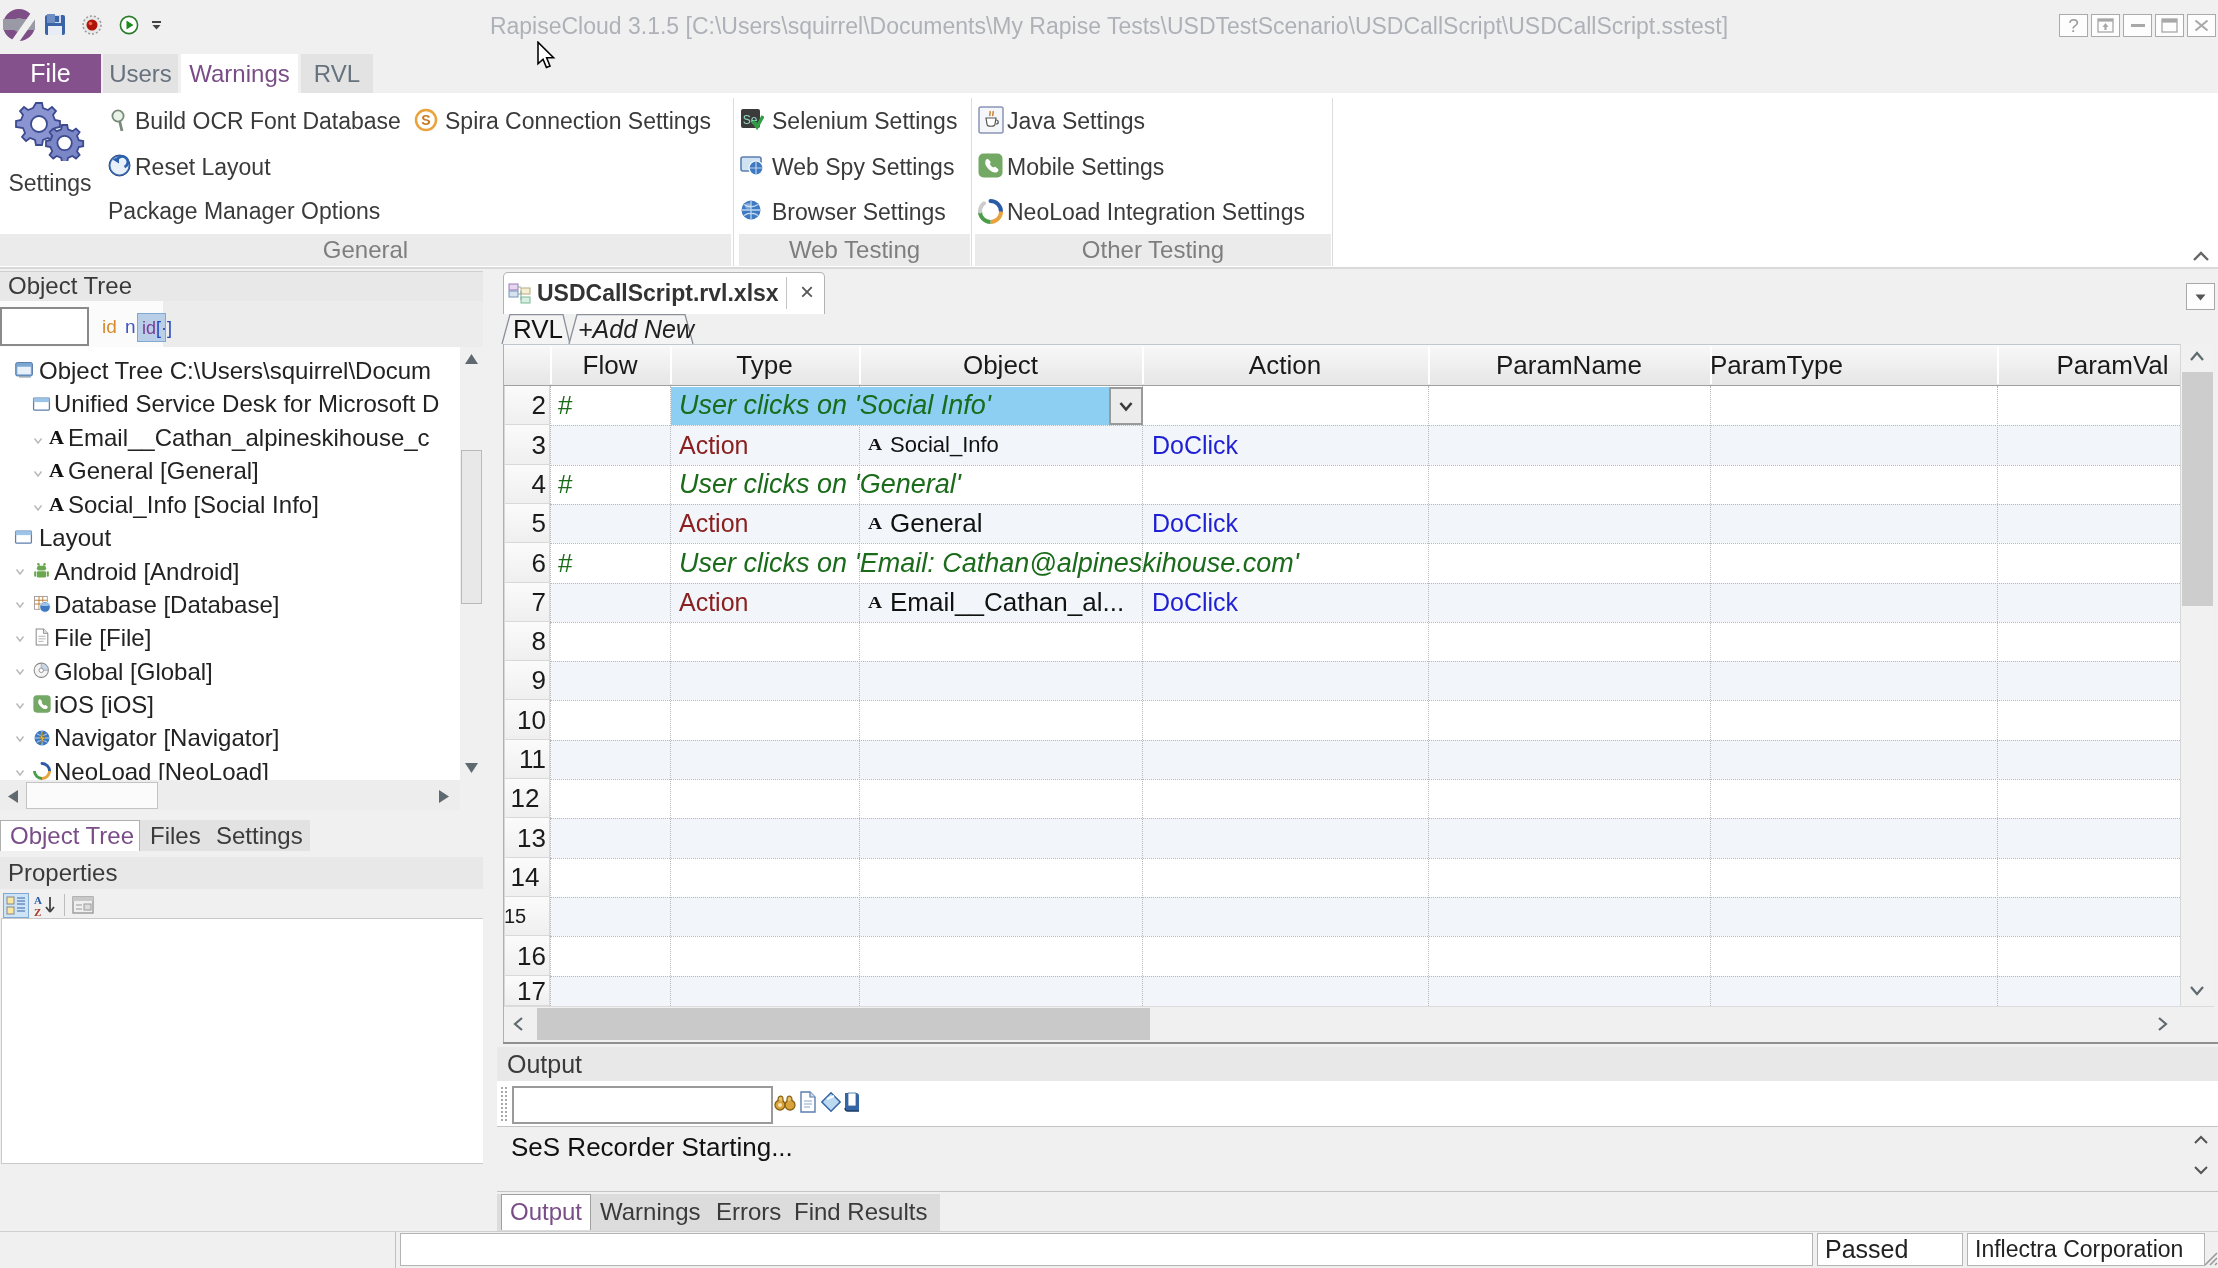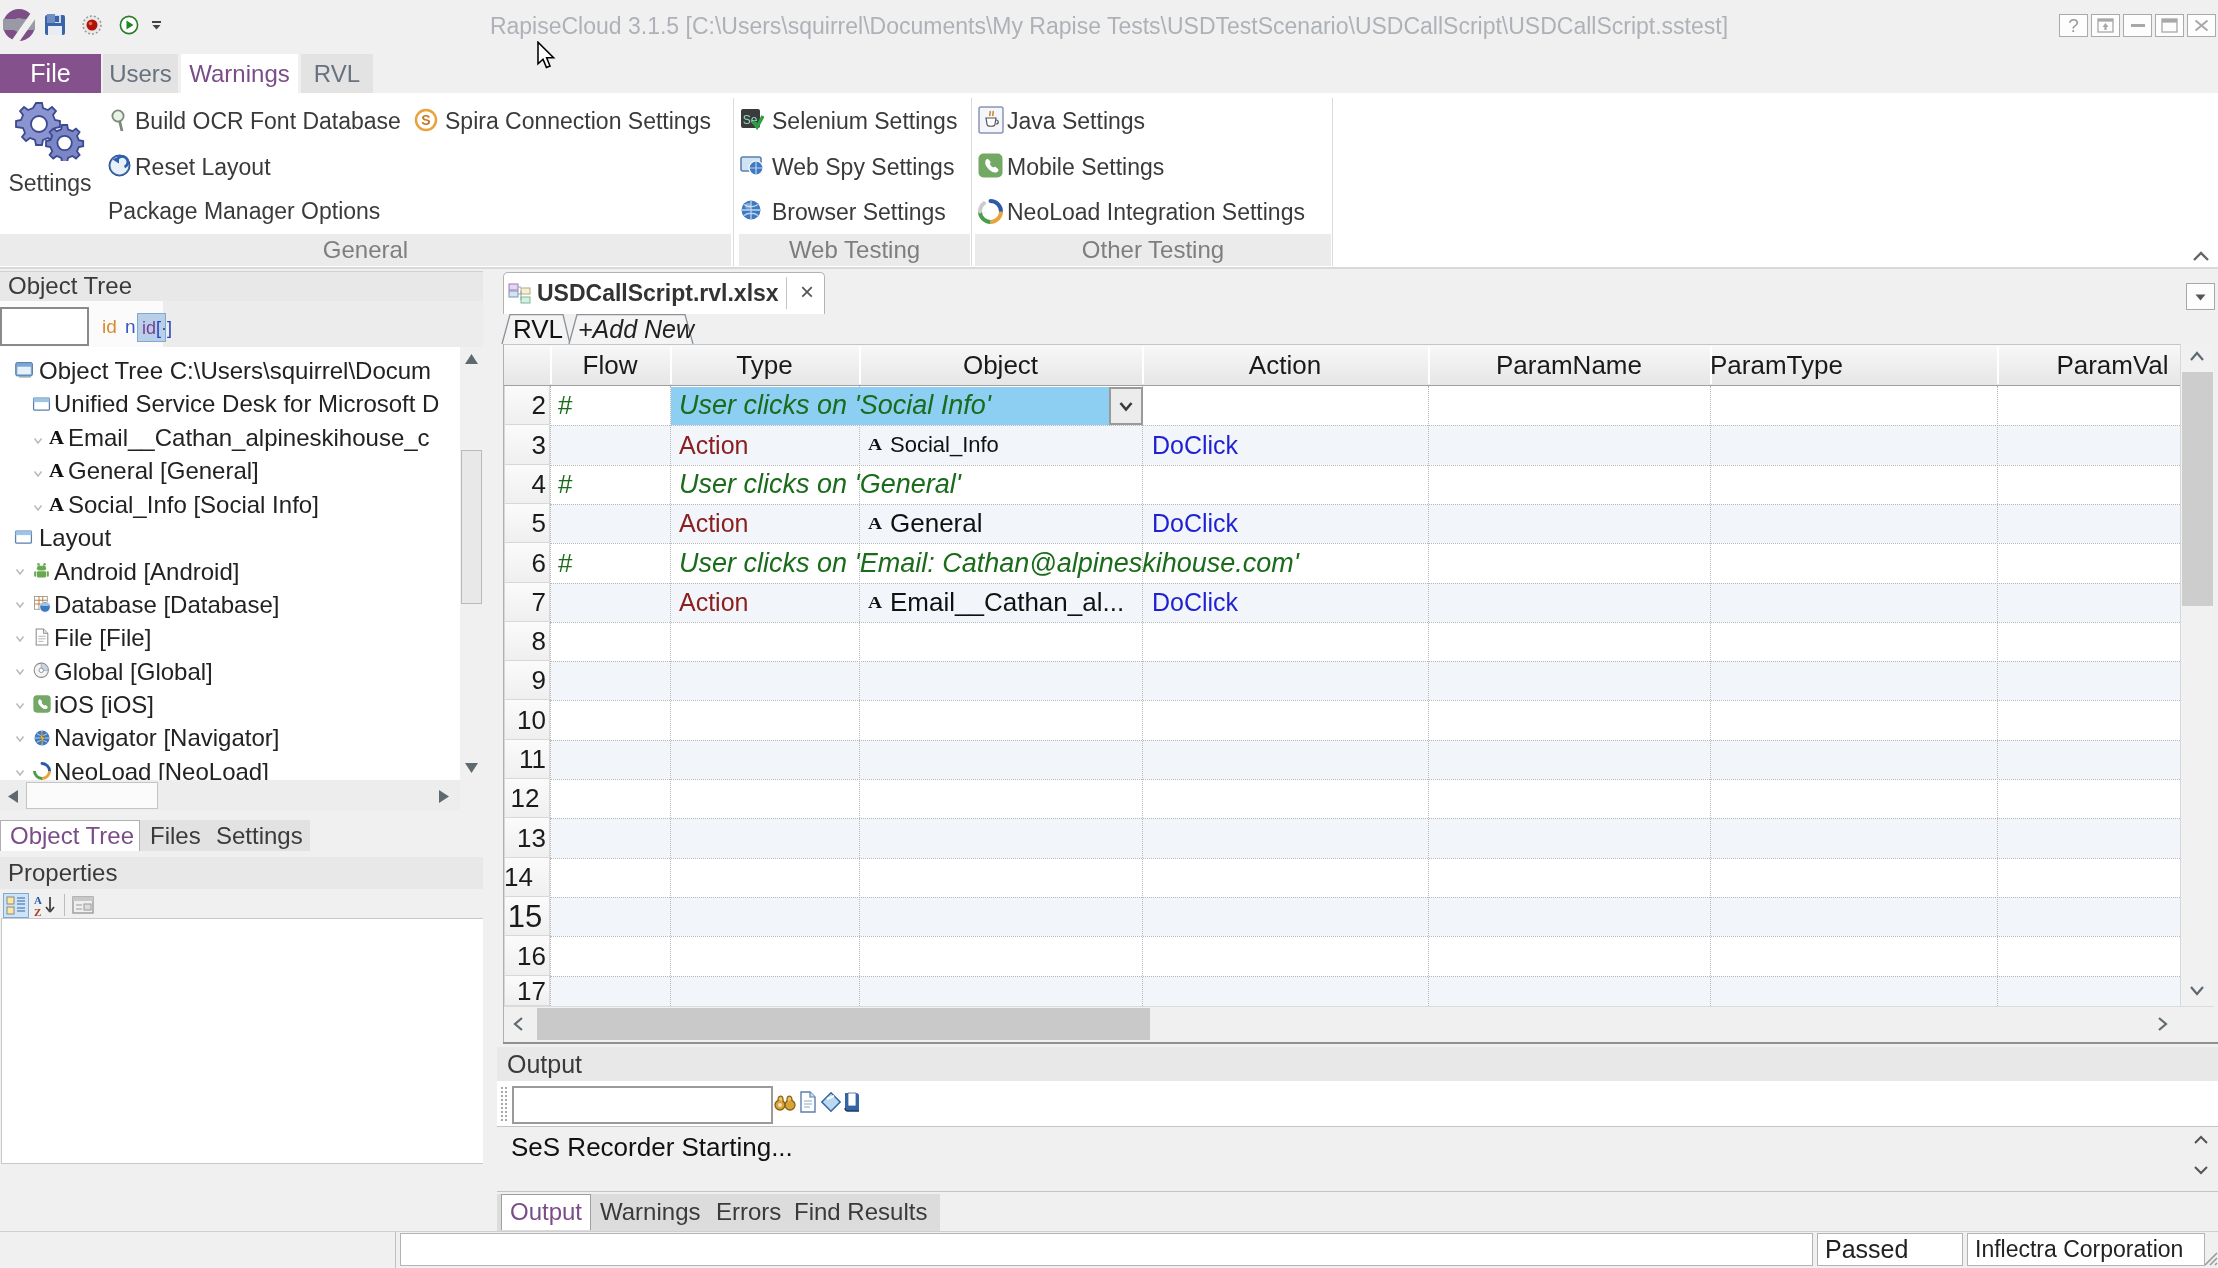--- a/index.html
+++ b/index.html
@@ -383,23 +383,23 @@
 <div class="t" style="left:504px;top:661px;width:42px;height:39px;line-height:39px;text-align:right;font-size:26px;color:#1a1a1a">9</div>
 <div class="a" style="left:504px;top:700px;width:46px;height:40px;background:linear-gradient(#fbfbfb,#efefef);border:1px solid #d8d8d8;border-top:none"></div>
 <div class="t" style="left:504px;top:700px;width:42px;height:40px;line-height:40px;text-align:right;font-size:26px;color:#1a1a1a">10</div>
 <div class="a" style="left:504px;top:740px;width:46px;height:39px;background:linear-gradient(#fbfbfb,#efefef);border:1px solid #d8d8d8;border-top:none"></div>
 <div class="t" style="left:504px;top:740px;width:42px;height:39px;line-height:39px;text-align:right;font-size:26px;color:#1a1a1a">11</div>
 <div class="a" style="left:504px;top:779px;width:46px;height:39px;background:linear-gradient(#fbfbfb,#efefef);border:1px solid #d8d8d8;border-top:none"></div>
 <div class="t" style="left:504px;top:779px;width:42px;height:39px;line-height:39px;text-align:center;font-size:26px;color:#1a1a1a">12</div>
 <div class="a" style="left:504px;top:818px;width:46px;height:40px;background:linear-gradient(#fbfbfb,#efefef);border:1px solid #d8d8d8;border-top:none"></div>
 <div class="t" style="left:504px;top:818px;width:42px;height:40px;line-height:40px;text-align:right;font-size:26px;color:#1a1a1a">13</div>
 <div class="a" style="left:504px;top:858px;width:46px;height:39px;background:linear-gradient(#fbfbfb,#efefef);border:1px solid #d8d8d8;border-top:none"></div>
-<div class="t" style="left:504px;top:858px;width:42px;height:39px;line-height:39px;text-align:left;font-size:26px;color:#1a1a1a">14</div>
+<div class="t" style="left:504px;top:858px;width:42px;height:39px;line-height:39px;text-align:center;font-size:26px;color:#1a1a1a">14</div>
 <div class="a" style="left:504px;top:897px;width:46px;height:39px;background:linear-gradient(#fbfbfb,#efefef);border:1px solid #d8d8d8;border-top:none"></div>
-<div class="t" style="left:504px;top:897px;width:42px;height:39px;line-height:39px;text-align:center;font-size:31px;color:#1a1a1a">15</div>
+<div class="t" style="left:504px;top:897px;width:42px;height:39px;line-height:39px;text-align:left;font-size:20px;color:#1a1a1a">15</div>
 <div class="a" style="left:504px;top:936px;width:46px;height:40px;background:linear-gradient(#fbfbfb,#efefef);border:1px solid #d8d8d8;border-top:none"></div>
 <div class="t" style="left:504px;top:936px;width:42px;height:40px;line-height:40px;text-align:right;font-size:26px;color:#1a1a1a">16</div>
 <div class="a" style="left:504px;top:976px;width:46px;height:30px;background:linear-gradient(#fbfbfb,#efefef);border:1px solid #d8d8d8;border-top:none"></div>
 <div class="t" style="left:504px;top:976px;width:42px;height:30px;line-height:30px;text-align:right;font-size:26px;color:#1a1a1a">17</div>
 <div class="a" style="left:671px;top:387px;width:471px;height:38px;background:#8ccff2"></div>
 <div class="a" style="left:1109px;top:387px;width:34px;height:38px;background:#ececec;border:2px solid #9a9a9a"></div>
 <svg class="a" style="left:1118px;top:401px" width="16" height="11" viewBox="0 0 16 11">
     <path d="M2.5 2 L8 8.5 L13.5 2" stroke="#3a3a3a" stroke-width="2.6" fill="none"></path>
   </svg>
 <div class="t" style="left:558px;top:386px;height:39px;line-height:39px;font-size:26px;color:#1a6b1a">#</div>

